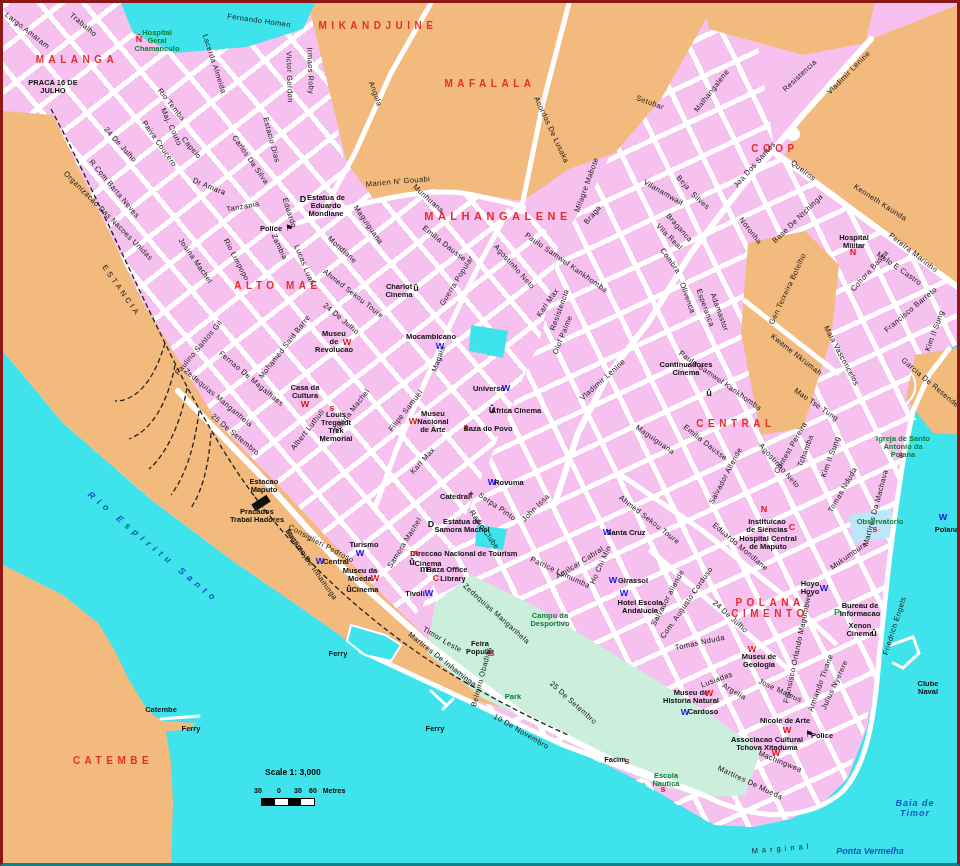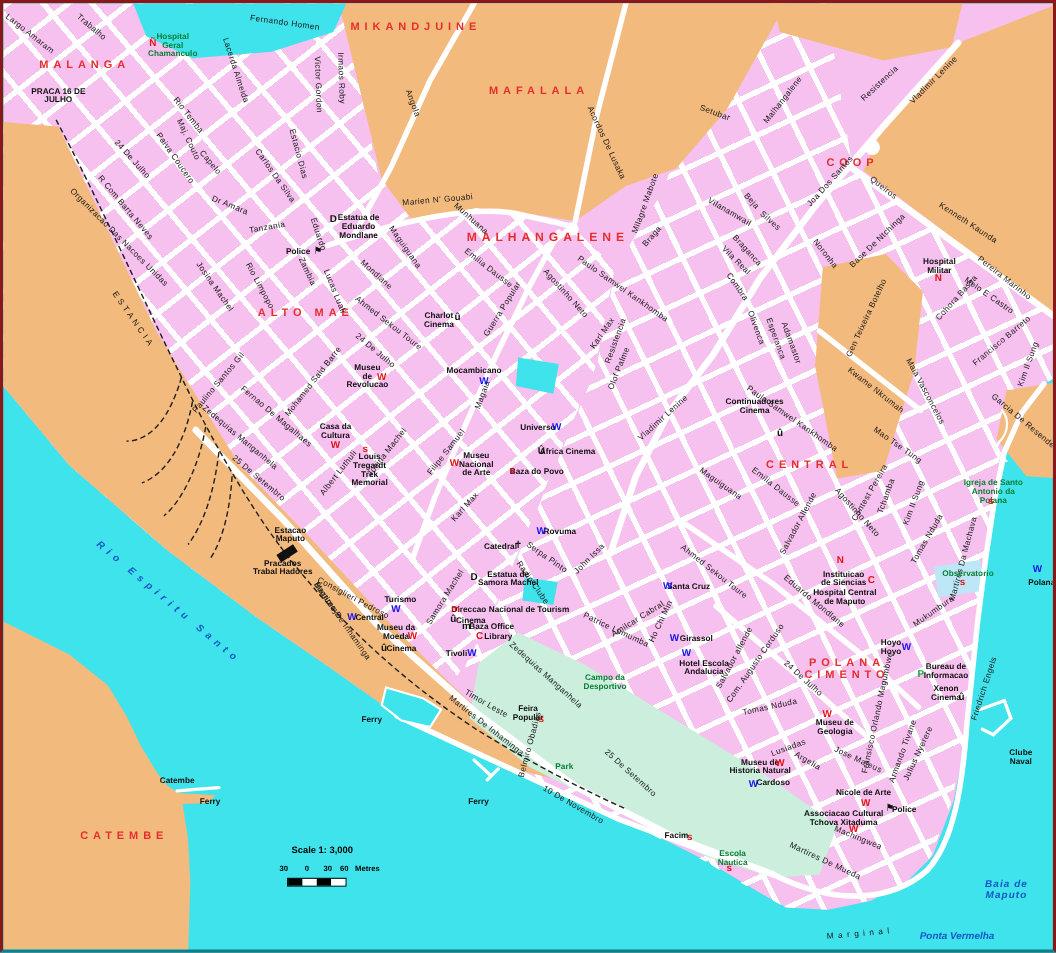--- a/index.html
+++ b/index.html
@@ -323,21 +323,21 @@
       <div class="lbl place green" style="left: 547px; top: 617px; transform: translate(-50%, -50%) rotate(0deg);">Campo da
 Desportivo</div>
       <div class="lbl place green" style="left: 510px; top: 694px; transform: translate(-50%, -50%) rotate(0deg);">Park</div>
       <div class="lbl place green" style="left: 877px; top: 519px; transform: translate(-50%, -50%) rotate(0deg);">Observatorio</div>
       <div class="lbl place green" style="left: 900px; top: 444px; transform: translate(-50%, -50%) rotate(0deg);">Igreja de Santo
 Antonio da Polana</div>
       <div class="lbl place green" style="left: 663px; top: 777px; transform: translate(-50%, -50%) rotate(0deg);">Escola
 Nautica</div>
       <div class="lbl water-lbl" style="left: 150px; top: 545px; transform: translate(-50%, -50%) rotate(40deg); letter-spacing: 5px;">Rio Espiritu Santo</div>
       <div class="lbl water-lbl" style="left: 912px; top: 806px; transform: translate(-50%, -50%) rotate(0deg); letter-spacing: 1px;">Baia de
-Maputo</div>
+Timor</div>
       <div class="lbl water-lbl" style="left: 867px; top: 849px; transform: translate(-50%, -50%) rotate(0deg);">Ponta Vermelha</div>
       <div class="lbl icon ic-b" style="left: 437px; top: 344px; transform: translate(-50%, -50%) rotate(0deg);">W</div>
       <div class="lbl icon ic-b" style="left: 503px; top: 386px; transform: translate(-50%, -50%) rotate(0deg);">W</div>
       <div class="lbl icon ic-b" style="left: 489px; top: 480px; transform: translate(-50%, -50%) rotate(0deg);">W</div>
       <div class="lbl icon ic-b" style="left: 357px; top: 551px; transform: translate(-50%, -50%) rotate(0deg);">W</div>
       <div class="lbl icon ic-b" style="left: 317px; top: 559px; transform: translate(-50%, -50%) rotate(0deg);">W</div>
       <div class="lbl icon ic-b" style="left: 426px; top: 591px; transform: translate(-50%, -50%) rotate(0deg);">W</div>
       <div class="lbl icon ic-b" style="left: 604px; top: 530px; transform: translate(-50%, -50%) rotate(0deg);">W</div>
       <div class="lbl icon ic-b" style="left: 610px; top: 578px; transform: translate(-50%, -50%) rotate(0deg);">W</div>
       <div class="lbl icon ic-b" style="left: 621px; top: 591px; transform: translate(-50%, -50%) rotate(0deg);">W</div>

